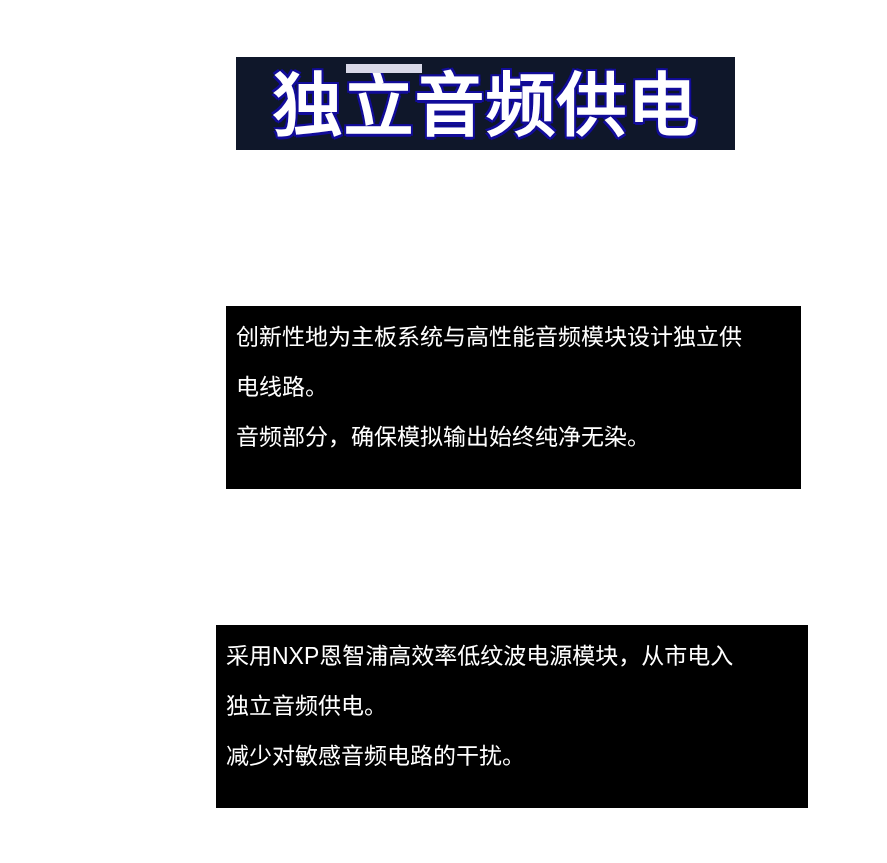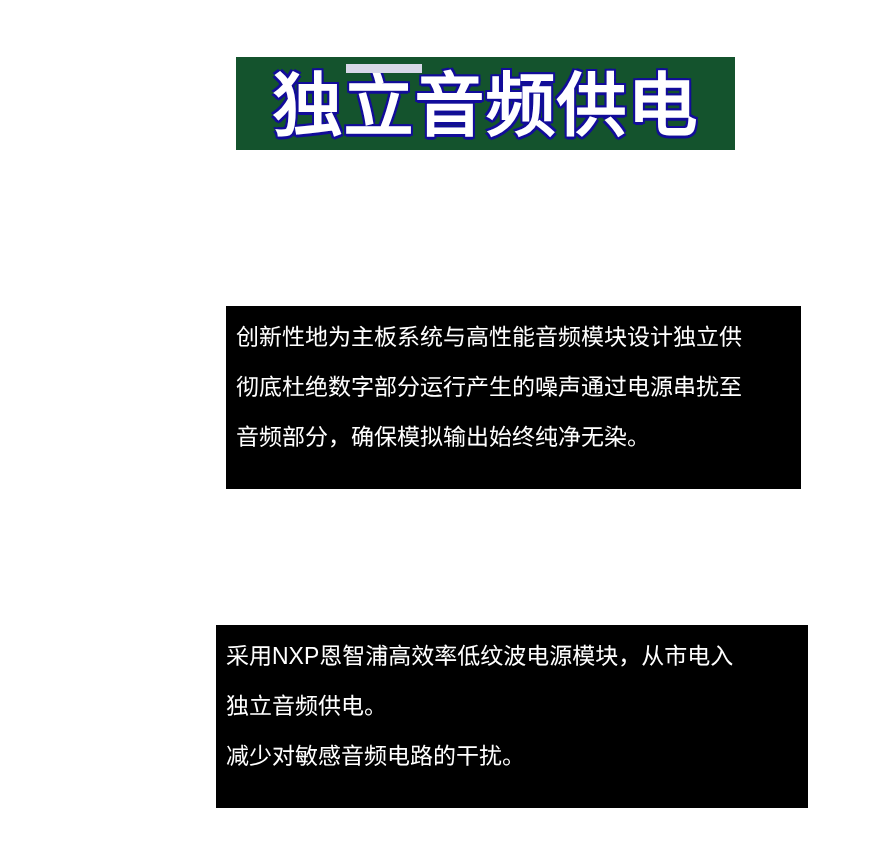--- a/index.html
+++ b/index.html
@@ -21,21 +21,21 @@
     background: #ffffff;
   }
 
   
   .title-block {
     position: absolute;
     left: 236px;
     top: 57px;
     width: 499px;
     height: 93px;
-    background: #14532d;
+    background: #0f172a;
     display: flex;
     align-items: center;
     justify-content: center;
   }
   .title-text {
     font-size: 70px;
     line-height: 1;
     font-weight: bold;
     color: #ffffff;
     letter-spacing: 1px;
@@ -111,21 +111,21 @@
 <div class="page">
 
   <div class="title-block">
     <span class="title-text">独立音频供电</span>
   </div>
   <div class="title-notch"></div>
 
   <div class="para-block" id="para-1">
     <div class="para-inner">
       <span class="line">创新性地为主板系统与高性能音频模块设计独立供</span>
-      <span class="line">彻底杜绝数字部分运行产生的噪声通过电源串扰至</span>
+      <span class="line">电线路。</span>
       <span class="line">音频部分，确保模拟输出始终纯净无染。</span>
     </div>
   </div>
 
   <div class="para-block" id="para-2">
     <div class="para-inner">
       <span class="line">采用NXP恩智浦高效率低纹波电源模块，从市电入</span>
       <span class="line">独立音频供电。</span>
       <span class="line">减少对敏感音频电路的干扰。</span>
     </div>

